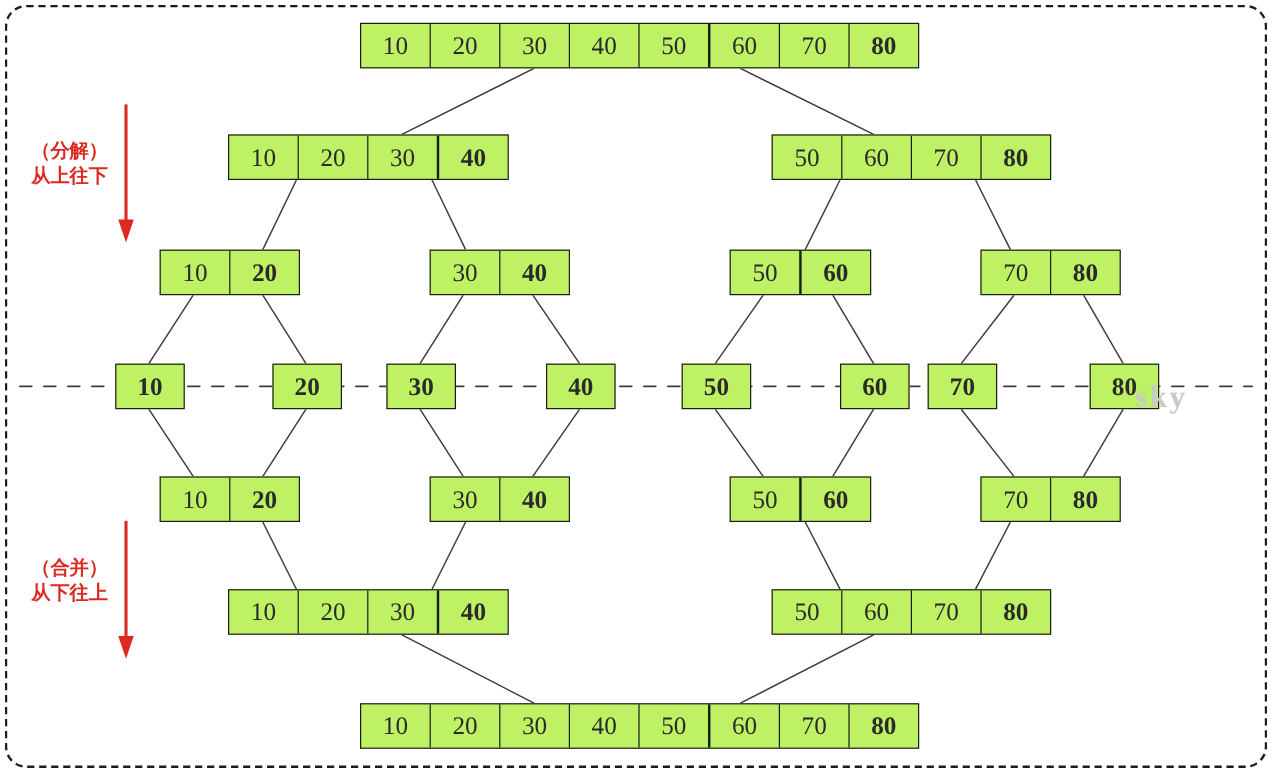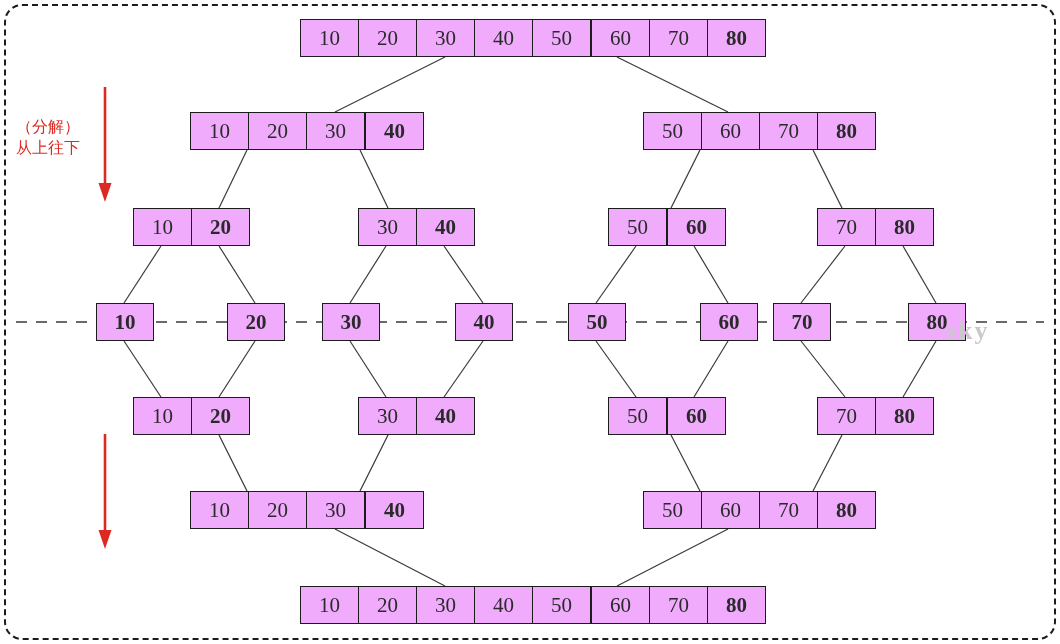--- a/index.html
+++ b/index.html
@@ -11,34 +11,34 @@
   .frame{
     position:absolute;left:4px;top:4px;right:4px;bottom:4px;
     border:2px dashed #1c1c1c;border-radius:18px;pointer-events:none;
   }
   svg.connectors{position:absolute;left:0;top:0;z-index:1;}
   .ln{stroke:var(--line);stroke-width:1.2;}
   .midline{stroke:var(--line);stroke-width:1.5;stroke-dasharray:11 9;}
   .redline{stroke:var(--red);stroke-width:2.6;}
   .redhead{fill:var(--red);}
   .arr{
-    position:absolute;display:flex;z-index:2;background:#f0abfc;
+    position:absolute;display:flex;z-index:2;background:#bef264;
     border:1px solid var(--border);
   }
   .cell{
     width:57px;height:36px;display:flex;align-items:center;justify-content:center;
     border-right:1px solid var(--border);
     font-size:21px;color:#2a2a2a;
   }
   .cell:last-child{border-right:none;font-weight:bold;}
   .cell.tk{border-right-width:2.5px;}
   .single .cell{width:56px;}
   .rlabel{
-    position:absolute;width:84px;z-index:3;
-    color:var(--red);font-size:16px;line-height:21px;
+    position:absolute;width:84px;text-align:center;z-index:3;
+    color:var(--red);font-size:16px;line-height:21px;font-weight:bold;
   }
   .wm-sky{
     position:absolute;left:946px;top:316px;z-index:3;
     color:var(--watermark);font-size:26px;letter-spacing:2px;font-weight:bold;
   }
   .wm-credit{
     position:absolute;right:16px;top:611px;z-index:3;
     color:var(--credit);font-size:17px;
   }
 </style>
@@ -201,16 +201,20 @@
     <div class="cell tk">50</div>
     <div class="cell">60</div>
     <div class="cell">70</div>
     <div class="cell">80</div>
   </div>
 
   <div class="rlabel" style="left:16px;top:116px">
     <div>（分解）</div>
     <div>从上往下</div>
   </div>
+  <div class="rlabel" style="left:16px;top:463px">
+    <div>（合并）</div>
+    <div>从下往上</div>
+  </div>
 
   <div class="wm-sky">sky</div>
 
 </div>
 
 </body></html>

